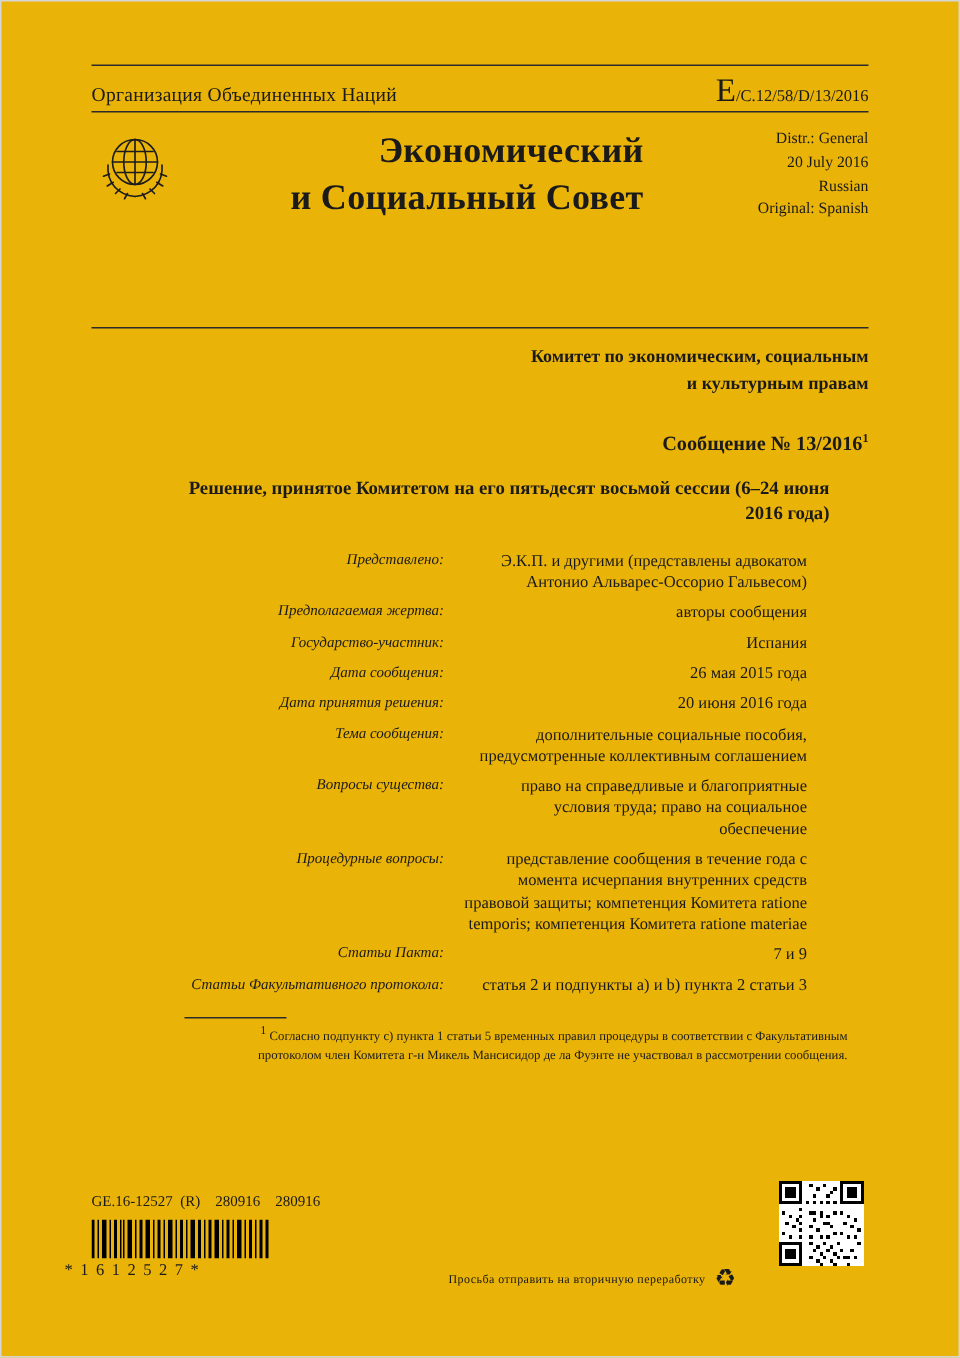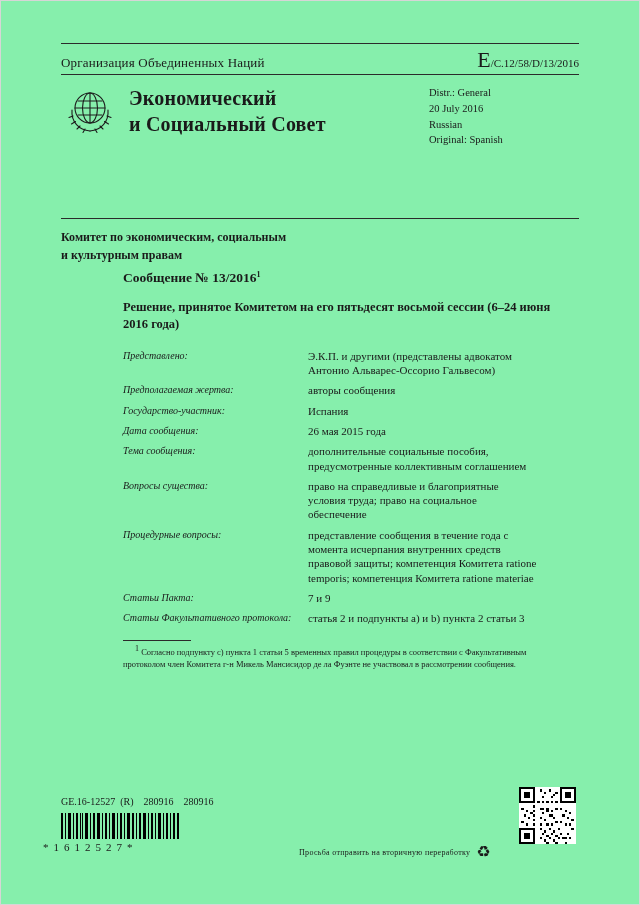--- a/index.html
+++ b/index.html
@@ -1,40 +1,41 @@
 <!DOCTYPE html>
 <html><head>
 <meta charset="utf-8">
 <style>
   * { margin:0; padding:0; box-sizing:border-box; }
   html,body { background:#e9e9e9; }
   body { font-family:"Liberation Serif", serif; color:#1a1a1a; }
   .page {
     position:relative; width:640px; height:905px; margin:0 auto;
-    background:#86efac; border:1px solid #d6d6d6; box-shadow:0 0 5px rgba(0,0,0,.25);
+    background:#eab308; border:1px solid #d6d6d6; box-shadow:0 0 5px rgba(0,0,0,.25);
     overflow:hidden;
+    text-align:right;
   }
   .content { padding:42px 60px 0 60px; }
   .rule { border-top:1px solid #2b2b2b; }
   .rule-mid { border-top:1.5px solid #2b2b2b; }
 
   .header-row { display:flex; justify-content:space-between; align-items:flex-end; padding:5px 0 3px 0; }
   .org-name { font-size:13px; letter-spacing:.2px; }
   .doc-symbol { font-size:11px; white-space:nowrap; }
   .doc-symbol .big-letter { font-size:22px; line-height:1; }
 
   .masthead { display:flex; margin-top:8px; }
   .emblem { width:58px; height:58px; flex:0 0 58px; }
-  .mast-title { flex:1; margin-left:10px; padding-top:3px; font-size:20px; font-weight:bold; line-height:1.28; letter-spacing:.2px; }
+  .mast-title { flex:1; margin-left:10px; padding-top:3px; font-size:24px; font-weight:bold; line-height:1.28; letter-spacing:.2px; }
   .distr-block { width:150px; flex:0 0 150px; font-size:10.5px; line-height:1.5; padding-top:2px;font-family:Liberation Serif, serif; }
 
   .committee-rule { margin-top:70px; }
   .committee { font-weight:bold; font-size:12px; line-height:1.5; padding-top:9px; }
 
-  .body-indent { margin-left:62px; margin-top:6px; }
+  .body-indent { margin-left:62px; margin-top:24px; }
   .comm-title { font-size:13.5px; font-weight:bold; }
   .comm-title sup, .footnote sup { font-size:8px; vertical-align:super; line-height:0; }
   .decision-title { margin-top:13px; width:430px; font-size:12.5px; font-weight:bold; line-height:1.35; }
 
   .fields { margin-top:16px; }
   .field-row { display:flex; margin-bottom:6px; }
   .field-label { width:185px; flex:0 0 185px; padding-right:12px; font-style:italic; font-size:10px; line-height:1.3; }
   .field-value { width:230px; font-size:11px; line-height:1.3; }
 
   .footnote-sep { margin:14px 0 5px 62px; width:68px; border-top:1px solid #2b2b2b; }
@@ -119,20 +120,24 @@
           <div class="field-label">Предполагаемая жертва:</div>
           <div class="field-value">авторы сообщения</div>
         </div>
         <div class="field-row">
           <div class="field-label">Государство-участник:</div>
           <div class="field-value">Испания</div>
         </div>
         <div class="field-row">
           <div class="field-label">Дата сообщения:</div>
           <div class="field-value">26 мая 2015 года</div>
+        </div>
+        <div class="field-row">
+          <div class="field-label">Дата принятия решения:</div>
+          <div class="field-value">20 июня 2016 года</div>
         </div>
         <div class="field-row">
           <div class="field-label">Тема сообщения:</div>
           <div class="field-value">дополнительные социальные пособия, предусмотренные коллективным соглашением</div>
         </div>
         <div class="field-row">
           <div class="field-label">Вопросы существа:</div>
           <div class="field-value">право на справедливые и благоприятные условия труда; право на социальное обеспечение</div>
         </div>
         <div class="field-row">

